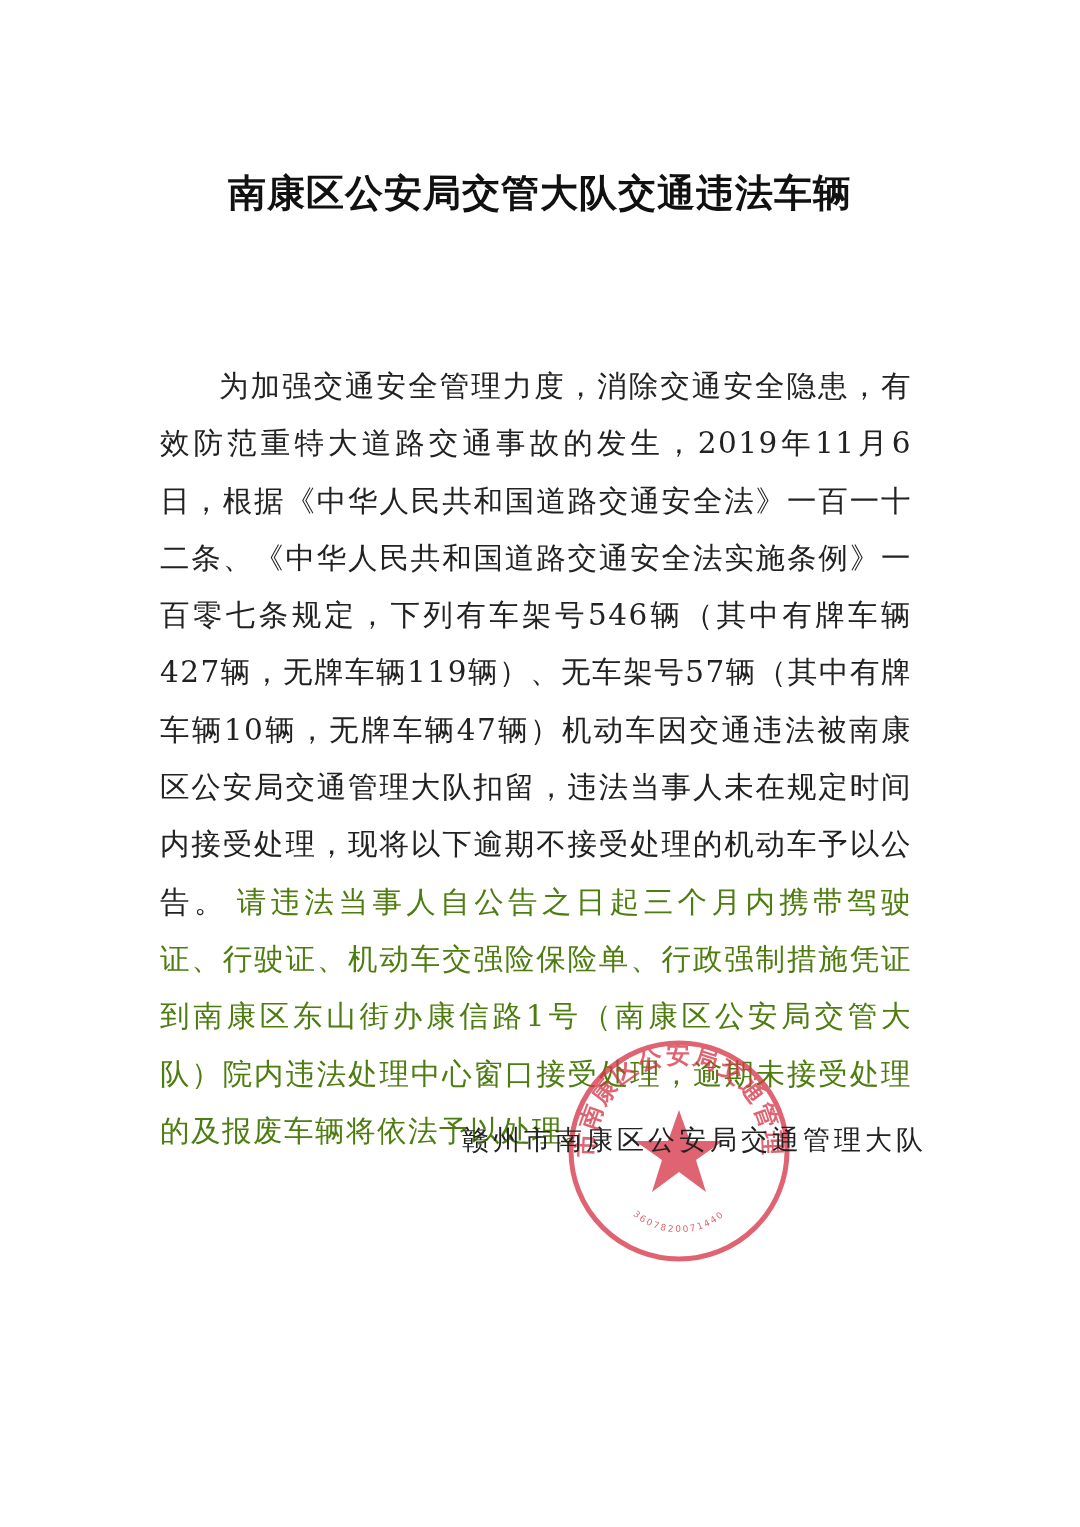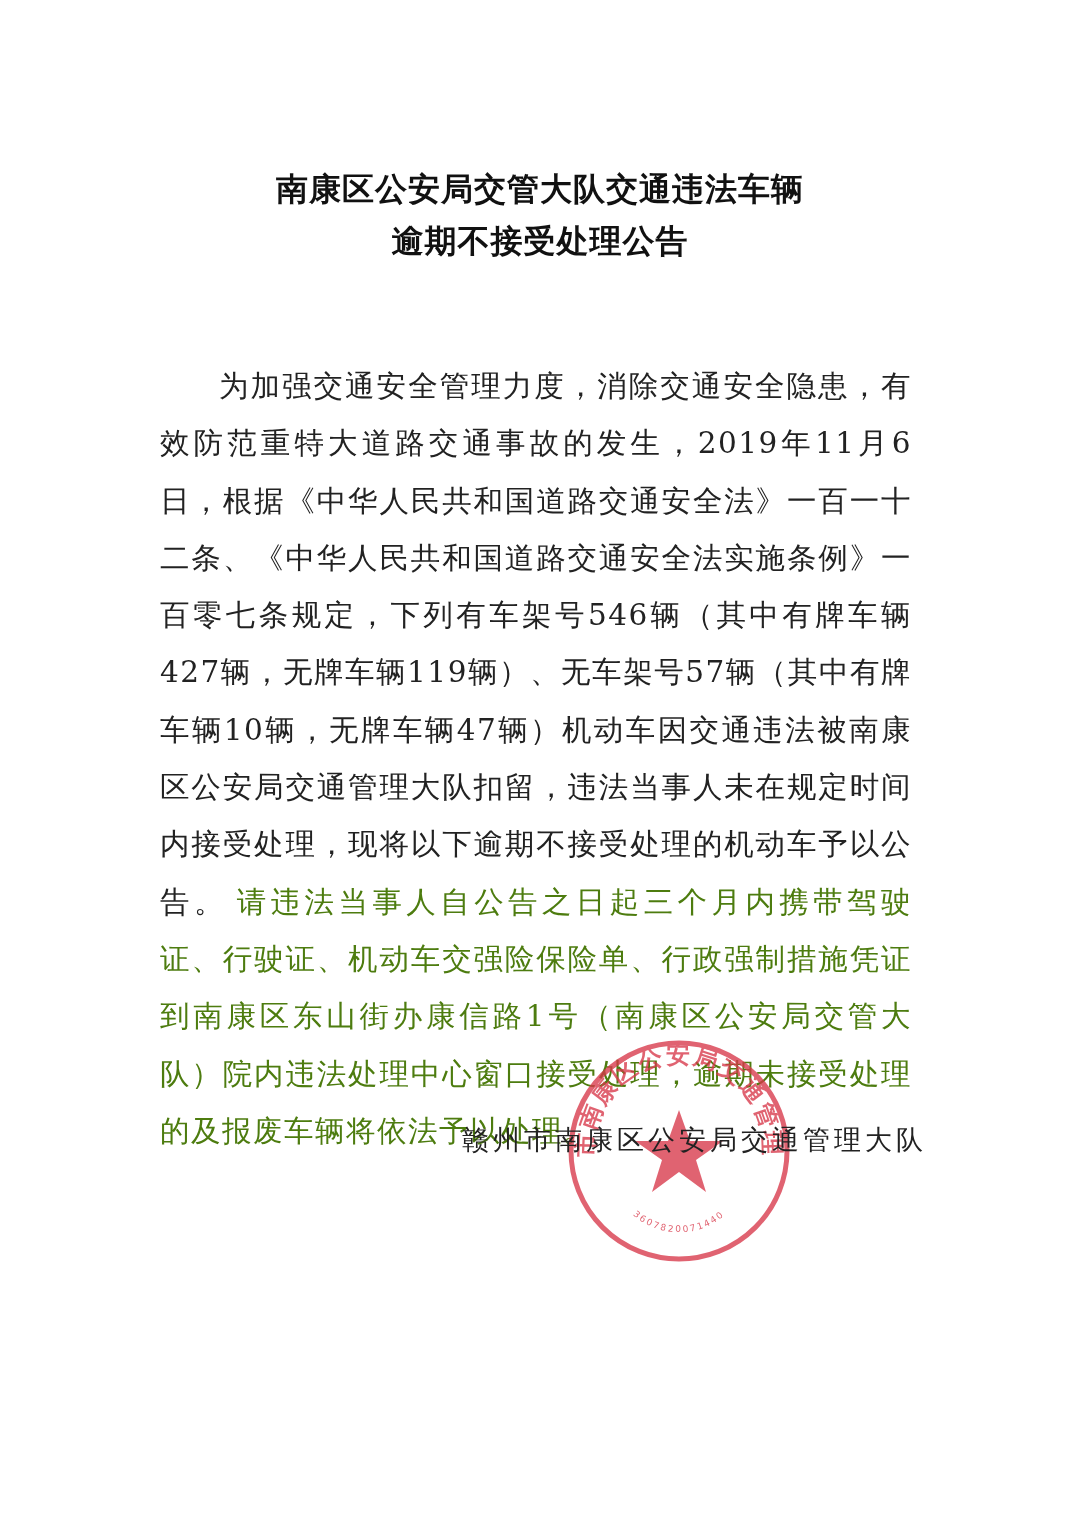--- a/index.html
+++ b/index.html
@@ -1,21 +1,21 @@
 <!DOCTYPE html>
 <html><head>
   <meta charset="utf-8">
   <style>
     html, body { margin: 0; padding: 0; background: #ffffff; }
     body { width: 1080px; height: 1527px; position: relative; overflow: hidden; }
     .page { position: absolute; left: 0; top: 0; width: 1080px; height: 1527px; background: #fff; }
     .title {
       position: absolute; left: 0; width: 1080px; text-align: center;
       font-family: "DejaVu Serif", "Liberation Serif", serif;
-      font-weight: bold; font-size: 32px; color: #111; letter-spacing: 1px;
+      font-weight: bold; font-size: 38px; color: #111; letter-spacing: 1px;
     }
     .title.l1 { top: 168px; }
     .title.l2 { top: 220px; }
     .body-text {
       position: absolute; left: 160px; top: 358px; width: 752px;
       font-family: "DejaVu Serif", "Liberation Serif", serif;
       font-size: 29.5px; line-height: 57.3px; color: #222;
       text-align: justify; text-indent: 59px; letter-spacing: 1.5px;
     }
     .red { color: #4d7c0f; margin-left: 9px; }
@@ -25,21 +25,20 @@
     }
     .sig.org { left: 462px; top: 1122px; letter-spacing: 4px; }
     .sig.date { left: 582px; top: 1170px; letter-spacing: 1px; }
     .stamp { position: absolute; left: 566px; top: 1038px; width: 226px; height: 226px; opacity: 0.78; }
   </style>
 </head>
 <body>
 
 <div class="page">
   <div class="title l1">南康区公安局交管大队交通违法车辆</div>
-  <div class="title l2">逾期不接受处理公告</div>
 
   <div class="body-text"><span>为加强交通安全管理力度，消除交通安全隐患，有效防范重特大道路交通事故的发生，2019年11月6日，根据《中华人民共和国道路交通安全法》一百一十二条、《中华人民共和国道路交通安全法实施条例》一百零七条规定，下列有车架号546辆（其中有牌车辆427辆，无牌车辆119辆）、无车架号57辆（其中有牌车辆10辆，无牌车辆47辆）机动车因交通违法被南康区公安局交通管理大队扣留，违法当事人未在规定时间内接受处理，现将以下逾期不接受处理的机动车予以公告。</span><span class="red">请违法当事人自公告之日起三个月内携带驾驶证、行驶证、机动车交强险保险单、行政强制措施凭证到南康区东山街办康信路1号（南康区公安局交管大队）院内违法处理中心窗口接受处理，逾期未接受处理的及报废车辆将依法予以处理。</span></div>
 
   <svg class="stamp" viewBox="0 0 226 226">
     <defs>
       <path id="arcTop" d="M 30 128 A 85 85 0 1 1 196 128"></path>
       <path id="arcBot" d="M 60 170 A 70 70 0 0 0 166 170"></path>
     </defs>
     <circle cx="113" cy="113" r="108" fill="none" stroke="#d8384a" stroke-width="5"></circle>
     <text font-family="DejaVu Serif, serif" font-size="24" fill="#d8384a" font-weight="bold" letter-spacing="2">

